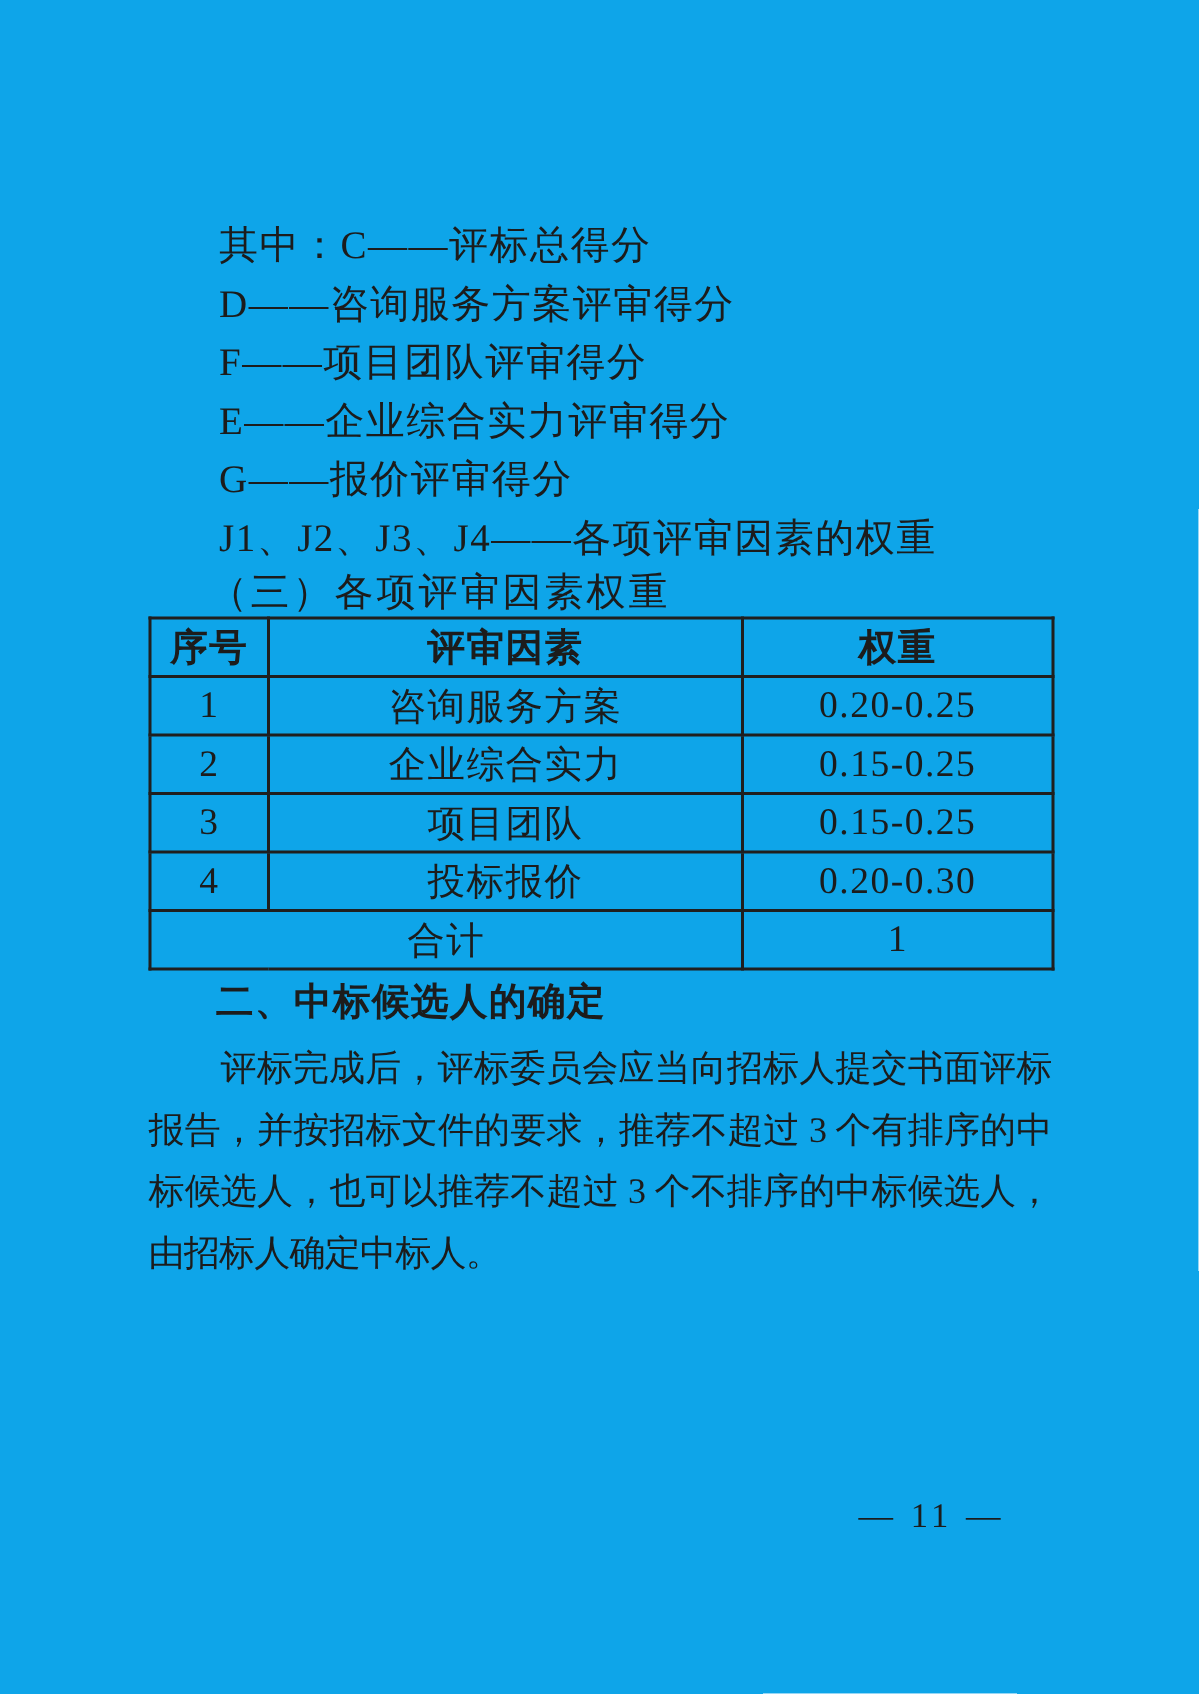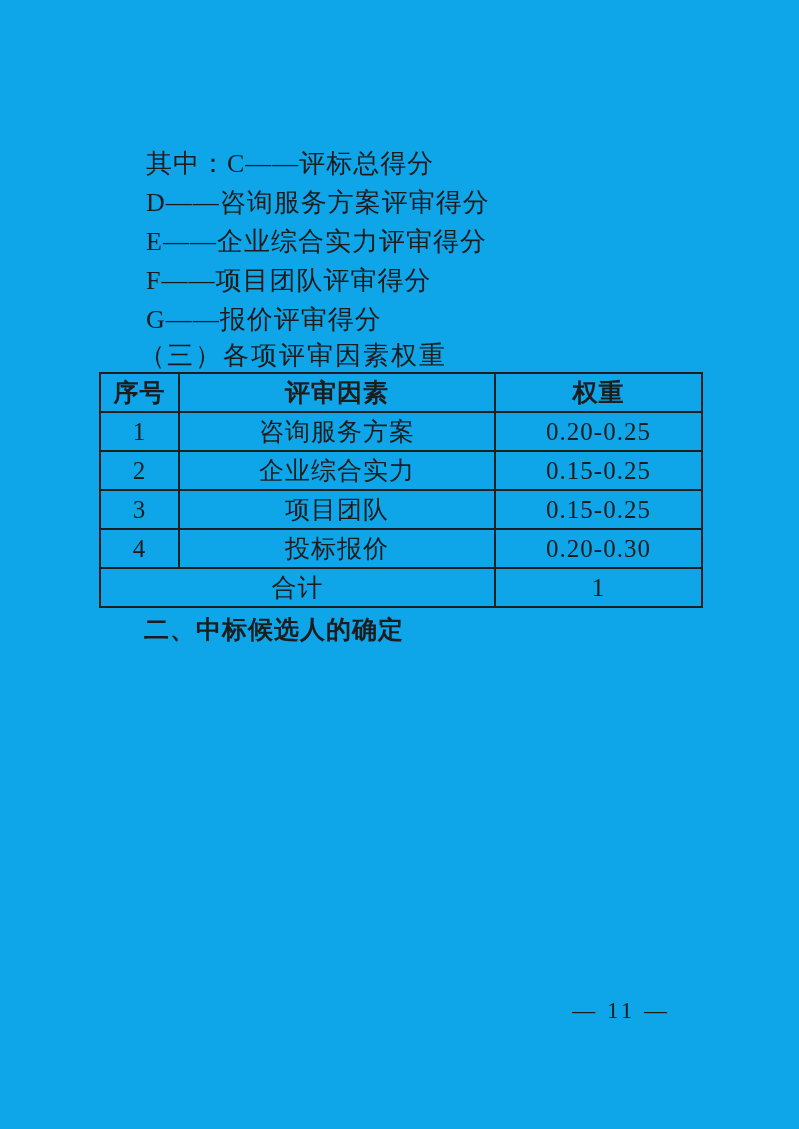--- a/index.html
+++ b/index.html
@@ -85,23 +85,24 @@
 </style>
 </head>
 <body>
 
 <div class="page">
   <div class="content">
 
     <div>
       <div class="def-line">其中：C——评标总得分</div>
       <div class="def-line">D——咨询服务方案评审得分</div>
+      <div class="def-line">F——项目团队评审得分</div>
       <div class="def-line">E——企业综合实力评审得分</div>
-      <div class="def-line">F——项目团队评审得分</div>
       <div class="def-line">G——报价评审得分</div>
+      <div class="def-line">J1、J2、J3、J4——各项评审因素的权重</div>
     </div>
 
     <div class="kai-heading">（三）各项评审因素权重</div>
 
     <table class="weights">
       <colgroup>
           <col class="c1">
           <col class="c2">
           <col class="c3">
         </colgroup>
@@ -135,17 +136,18 @@
         </tr>
         <tr>
           <td colspan="2">合计</td>
           <td>1</td>
         </tr>
       </tbody>
     </table>
 
     <div class="hei-heading">二、中标候选人的确定</div>
 
+    <p class="body-paragraph">评标完成后，评标委员会应当向招标人提交书面评标报告，并按招标文件的要求，推荐不超过 3 个有排序的中标候选人，也可以推荐不超过 3 个不排序的中标候选人，由招标人确定中标人。</p>
 
   </div>
 
   <div class="page-number">— 11 —</div>
 </div>
 
 </body></html>

